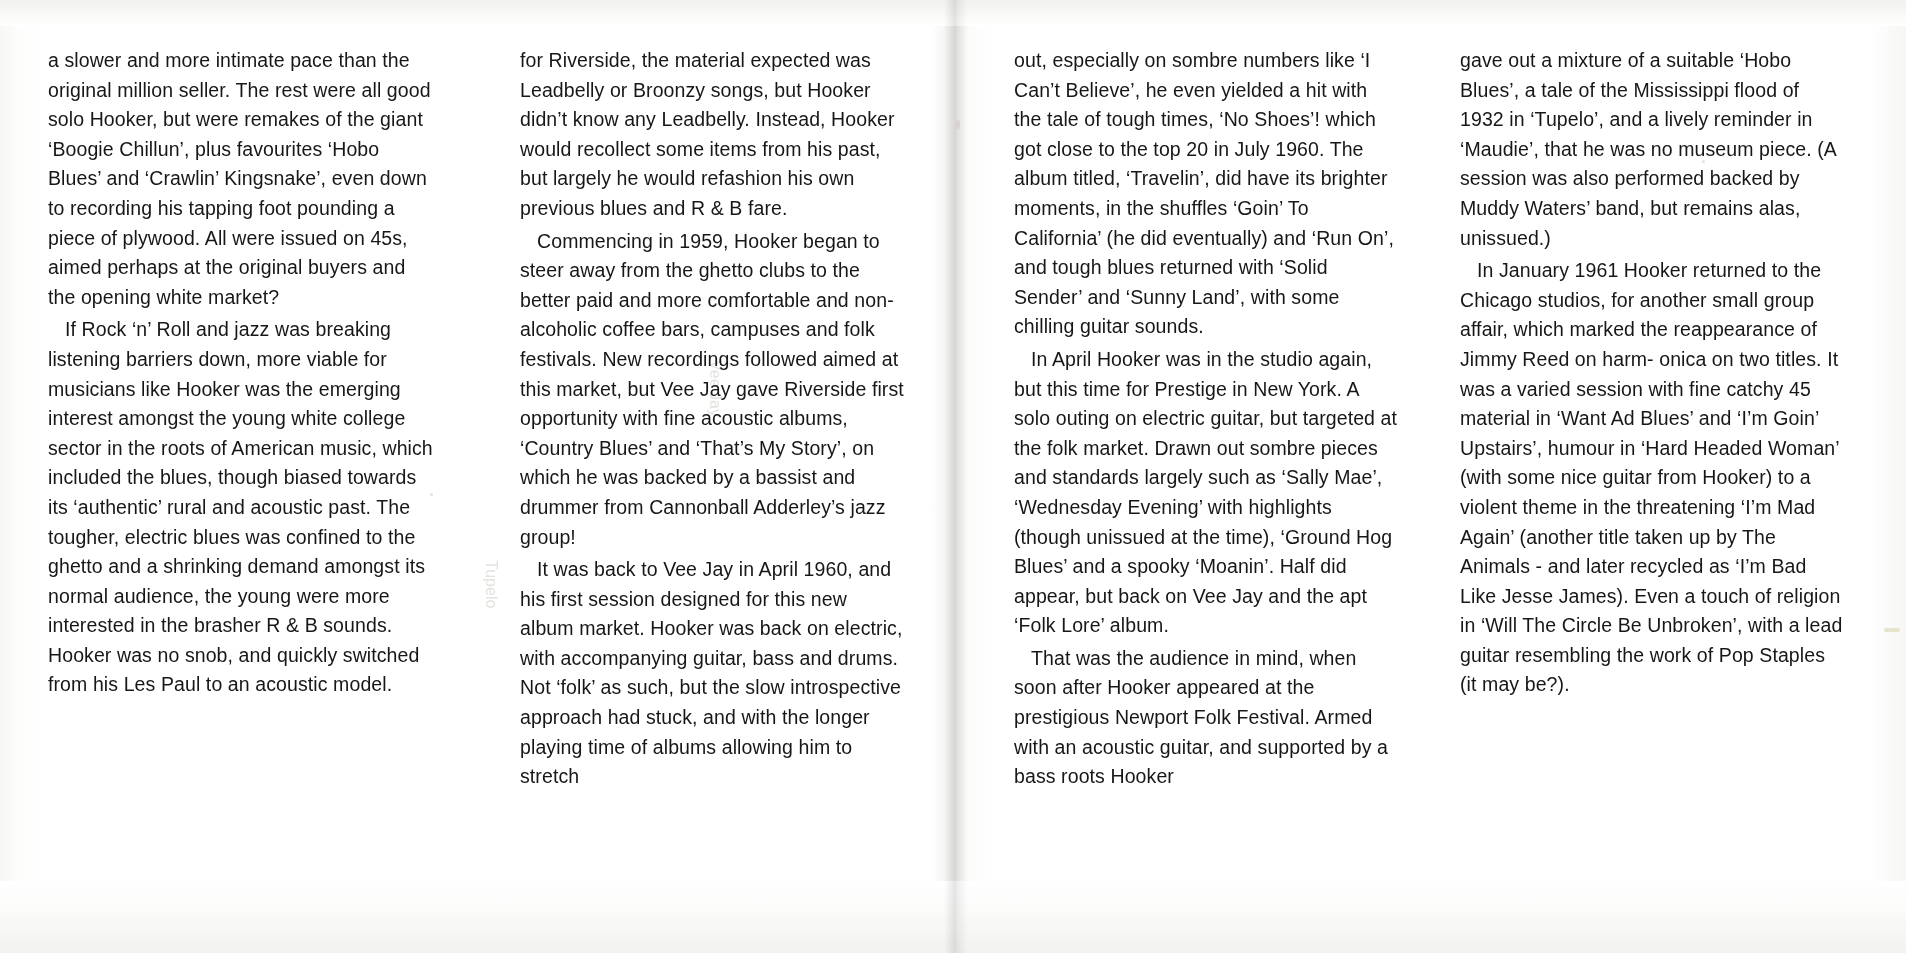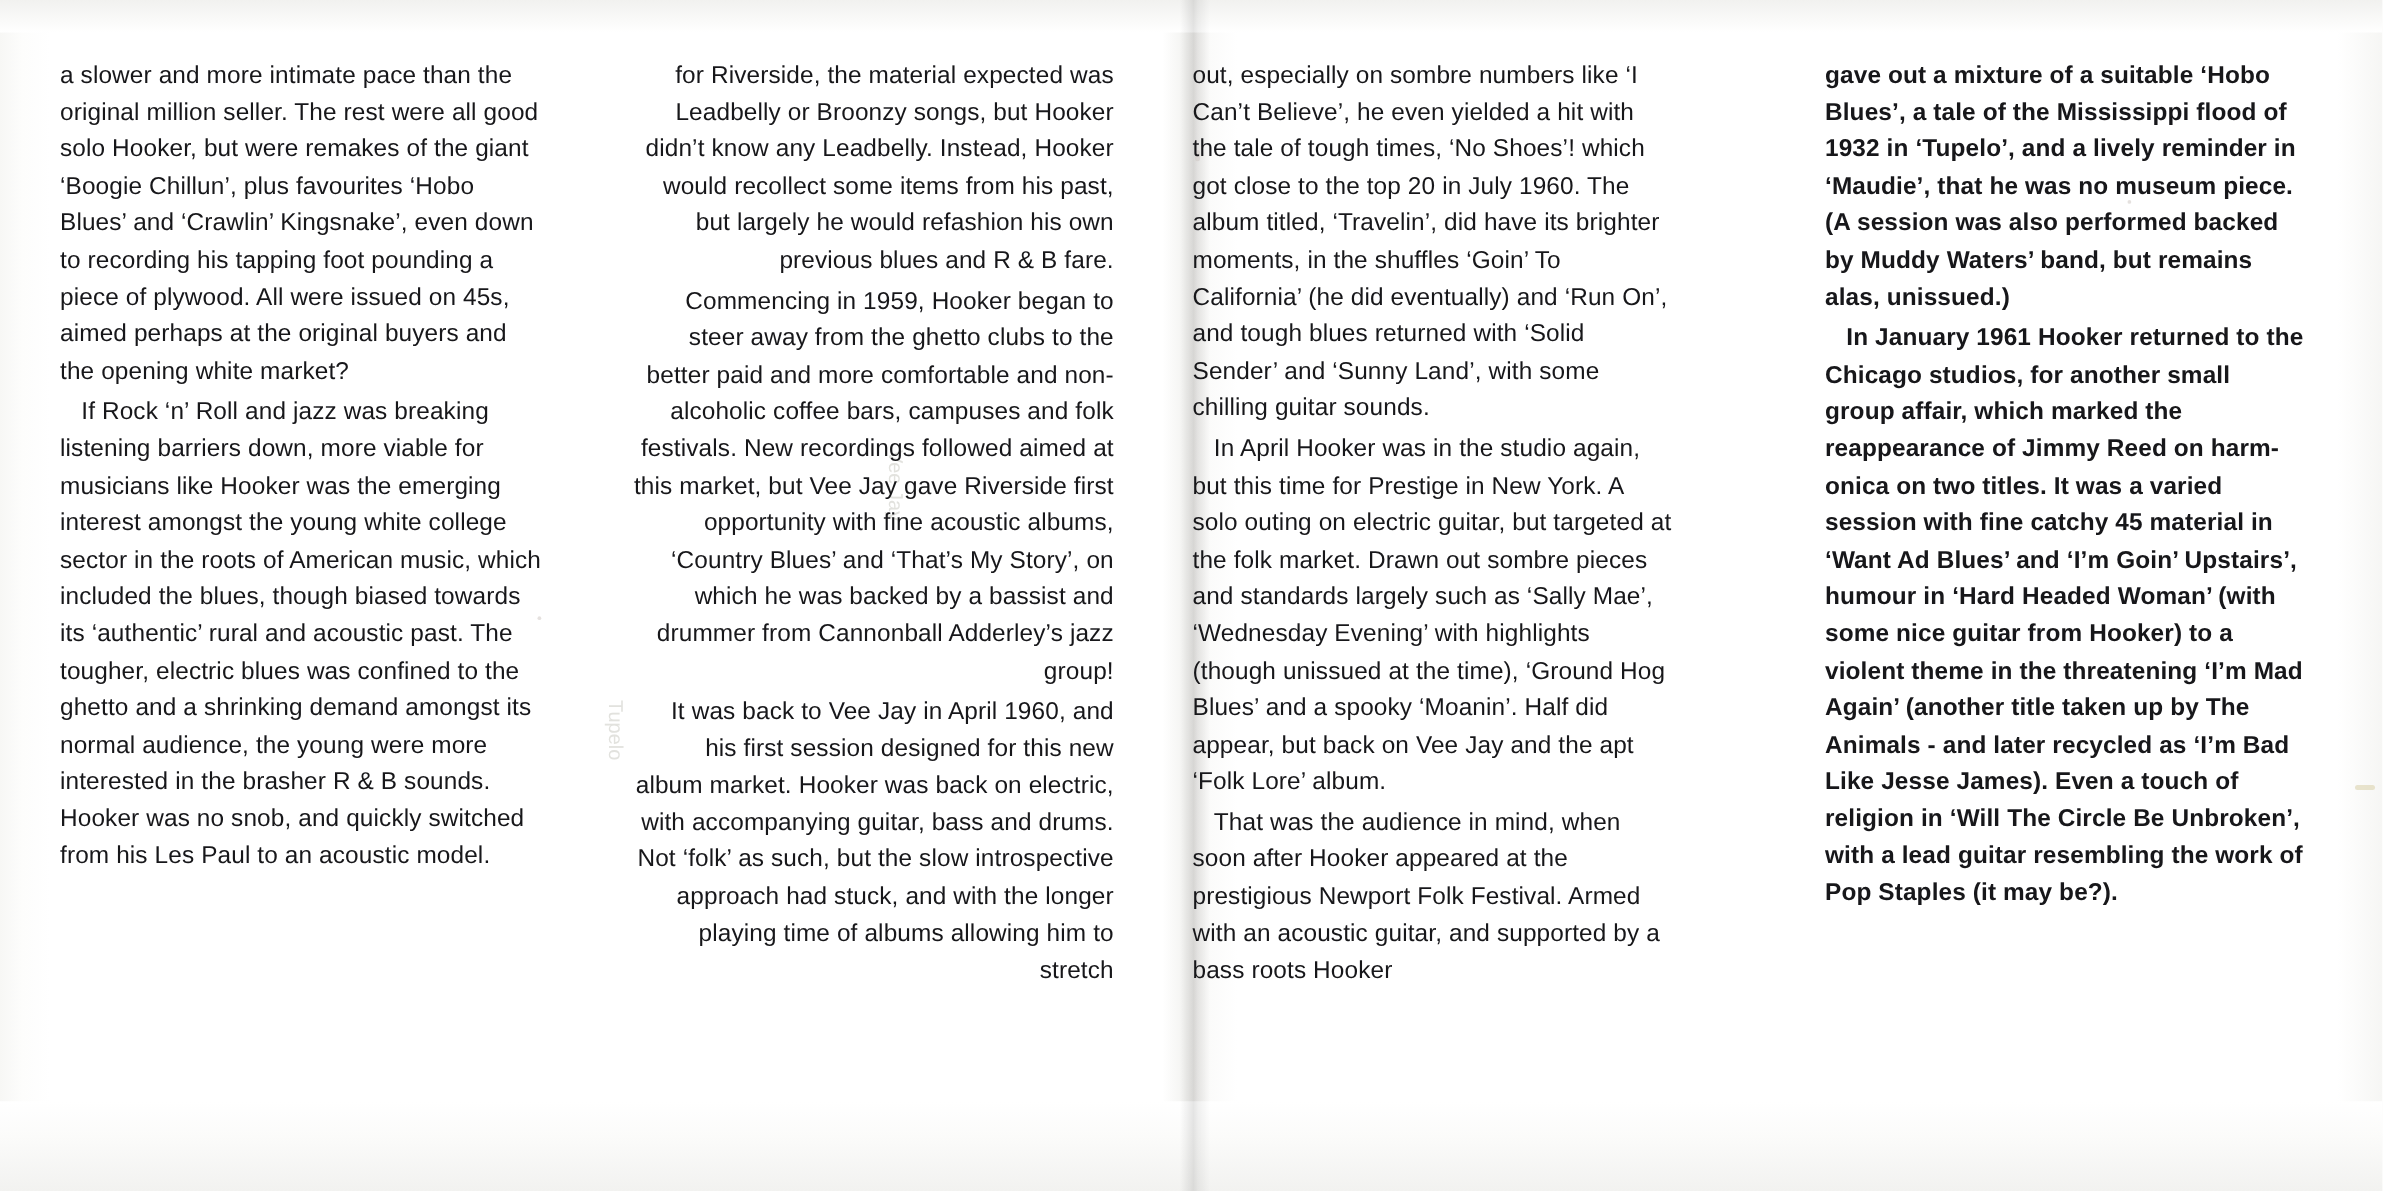--- a/index.html
+++ b/index.html
@@ -60,23 +60,23 @@
   .column {
     position: absolute;
     top: 0;
     width: 385px;
     font-size: 19.5px;
     line-height: 29.6px;
     letter-spacing: 0.1px;
     color: #17171a;
   }
   #col-1 { left: 48px; }
-  #col-2 { left: 506px; text-align: right; }
-  #col-3 { left: 954px; }
-  #col-4 { left: 1460px; font-weight: bold; }
+  #col-2 { left: 520px; }
+  #col-3 { left: 1014px; }
+  #col-4 { left: 1460px; }
 
   .para {
     margin: 0 0 0 0;
     text-indent: 0;
   }
   .para + .para {
     text-indent: 17px;
     margin-top: 3px;
   }
 

